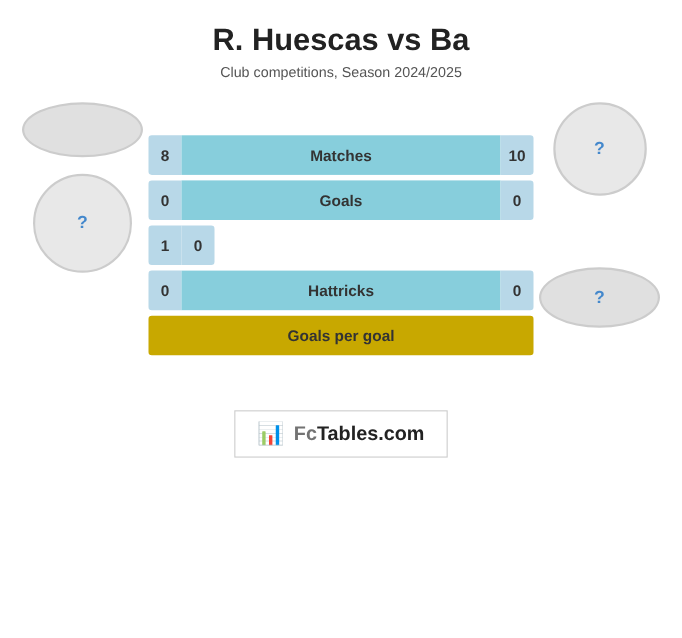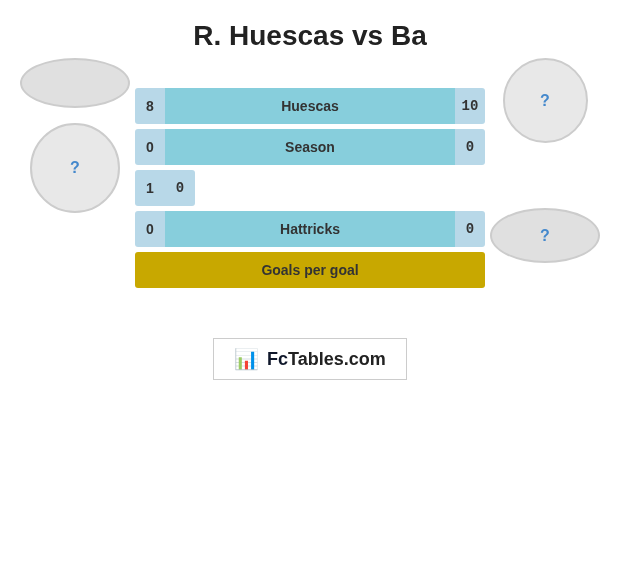--- a/index.html
+++ b/index.html
@@ -143,21 +143,20 @@
       width: 30px;
       font-size: 14px;
       font-weight: bold;
       color: #333;
       background: #b8d8e8;
       height: 100%;
       display: flex;
       align-items: center;
       justify-content: center;
       border-radius: 0 3px 3px 0;
-      font-family: Liberation Mono, monospace;
     }
 
     .stat-row-full {
       display: flex;
       align-items: center;
       height: 36px;
     }
 
     .stat-label-full {
       flex: 1;
@@ -215,41 +214,42 @@
       gap: 5px;
       width: 350px;
     }
   </style>
 </head>
 <body>
 
 <div class="page-container">
 
   <h1 class="title">R. Huescas vs Ba</h1>
+  <p class="subtitle">Club competitions, Season 2024/2025</p>
 
   <div class="main-content" style="width:100%; position:relative; min-height:260px;">
 
     <div class="left-avatars">
       <div class="avatar-ellipse-wide"></div>
       <div class="avatar-circle-left">
         <span class="question-mark">?</span>
       </div>
     </div>
 
     <div class="stats-section">
 
       <div class="stat-row">
         <div class="stat-left-val">8</div>
-        <div class="stat-label">Huescas</div>
+        <div class="stat-label">Matches</div>
         <div class="stat-right-val">10</div>
       </div>
 
       <div class="stat-row">
         <div class="stat-left-val">0</div>
-        <div class="stat-label">Season</div>
+        <div class="stat-label">Goals</div>
         <div class="stat-right-val">0</div>
       </div>
 
       <div class="stat-row">
         <div class="stat-left-val">1</div>
         <div class="stat-right-val">0</div>
       </div>
 
       <div class="stat-row">
         <div class="stat-left-val">0</div>
@@ -271,18 +271,18 @@
       <div class="avatar-ellipse-right-bottom">
         <span class="question-mark">?</span>
       </div>
     </div>
 
   </div>
 
   <div class="logo-box">
     <span class="logo-icon">📊</span>
     <span class="logo-text">
-      <span style="color:#0f172a;">Fc</span>Tables.com
+      <span style="color:#737373;">Fc</span>Tables.com
     </span>
   </div>
 
 
 </div>
 
 </body></html>

